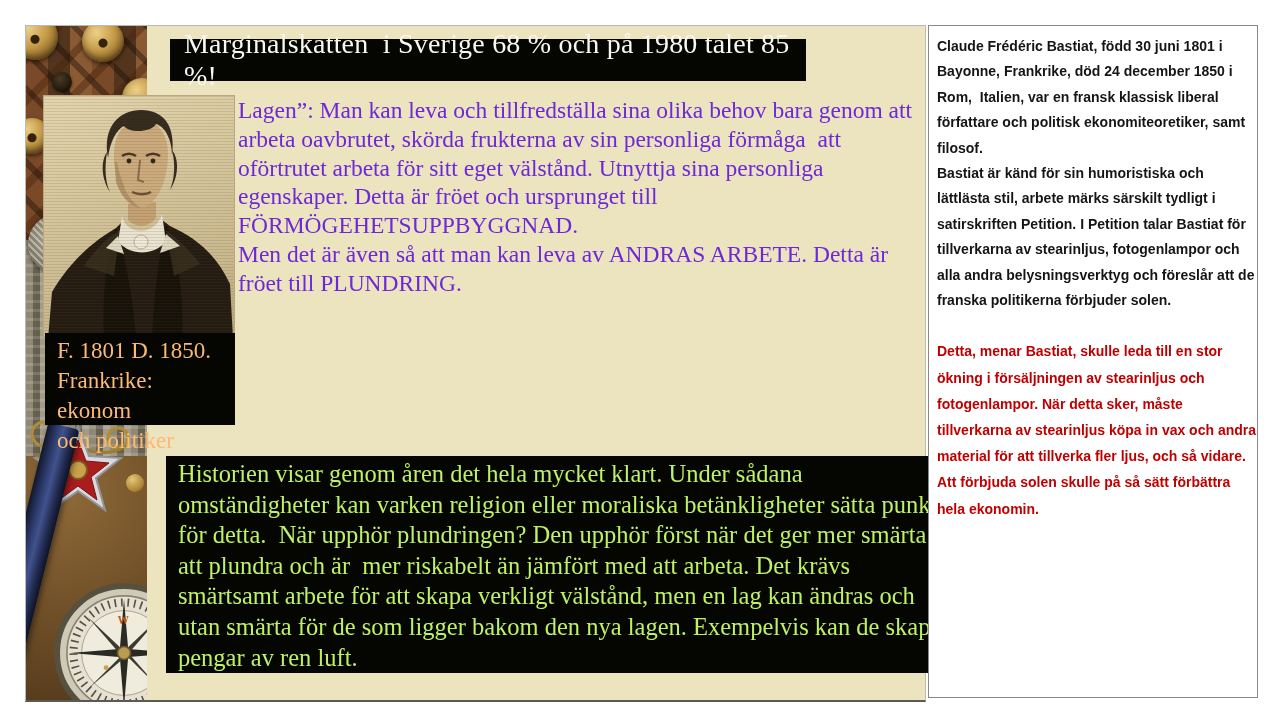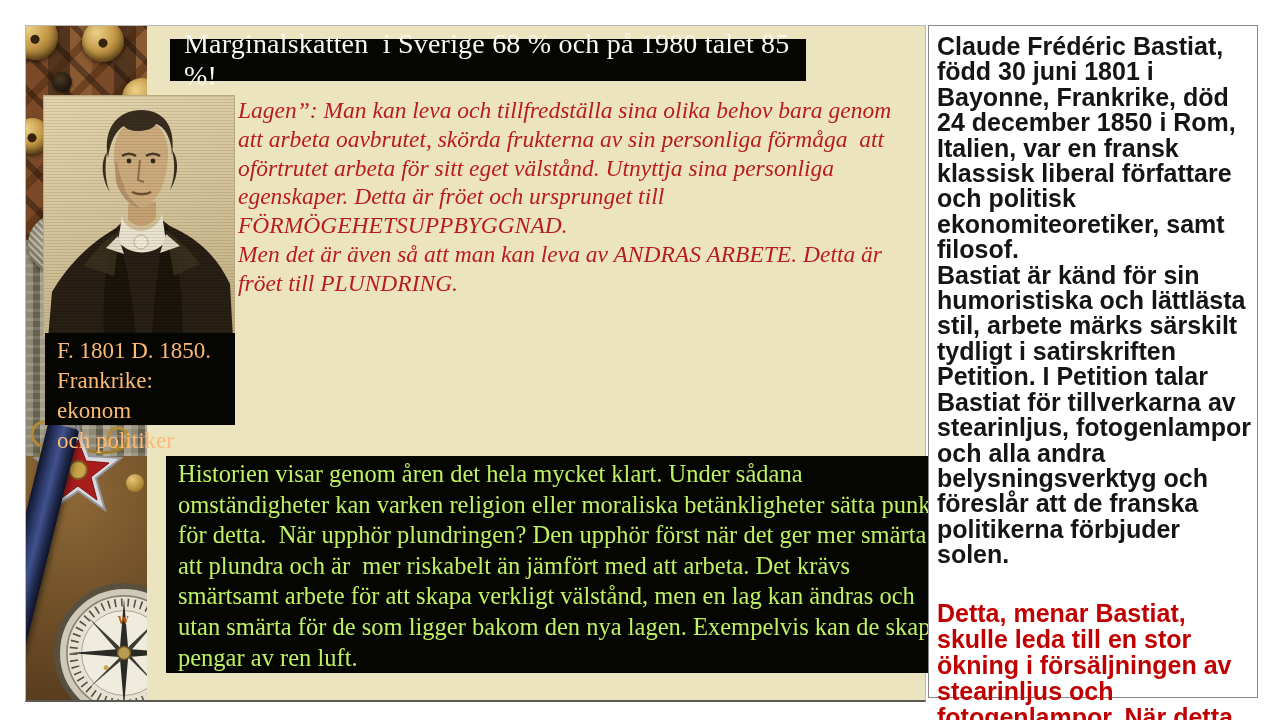--- a/index.html
+++ b/index.html
@@ -53,33 +53,33 @@
   
   .caption{left:45px;top:333px;width:190px;height:92px;background:#050502;color:#fdba74;
      font-size:23px;line-height:30px;padding:3px 4px 0 12px;box-sizing:border-box;white-space:pre-wrap;}
 
   
   .title-bar{left:170px;top:39px;width:636px;height:42px;background:#050502;color:#f8f8f2;
      display:flex;align-items:center;padding-left:14px;box-sizing:border-box;
      font-size:28px;white-space:pre-wrap;letter-spacing:.2px;}
 
   
-  .body-text{left:238px;top:96px;width:681px;color:#b91c1c;font-size:23.5px;line-height:28.8px;font-style:italic;}
+  .body-text{left:238px;top:96px;width:681px;color:#6d28d9;font-size:23.5px;line-height:28.8px;}
   .body-text p{margin:0;white-space:pre-wrap;}
 
   
   .quote-block{left:166px;top:456px;width:797px;height:217px;background:#050502;color:#bef264;
      font-size:24.5px;line-height:30.6px;padding:3px 10px 0 12px;box-sizing:border-box;white-space:pre-wrap;}
 
   
   .right-box{left:928px;top:25px;width:330px;height:673px;background:#ffffff;border:1px solid #8a8a8a;
      box-sizing:border-box;padding:8px 0 0 8px;
-     font-family:"Liberation Sans", sans-serif;font-weight:bold;font-size:25px;line-height:25.4px;color:#151515;}
+     font-family:"Liberation Sans", sans-serif;font-weight:bold;font-size:14px;line-height:25.4px;color:#151515;}
   .right-box p{margin:0;white-space:pre-wrap;}
-  .right-box .red{color:#c00000;margin-top:32px;line-height:26.2px;}
+  .right-box .red{color:#c00000;margin-top:25px;line-height:26.2px;}
 </style>
 </head>
 <body>
 
 <div class="page">
 
   <div class="abs slide-bg"></div>
 
   <div class="abs collage">
     <div class="abs fabric"></div>

